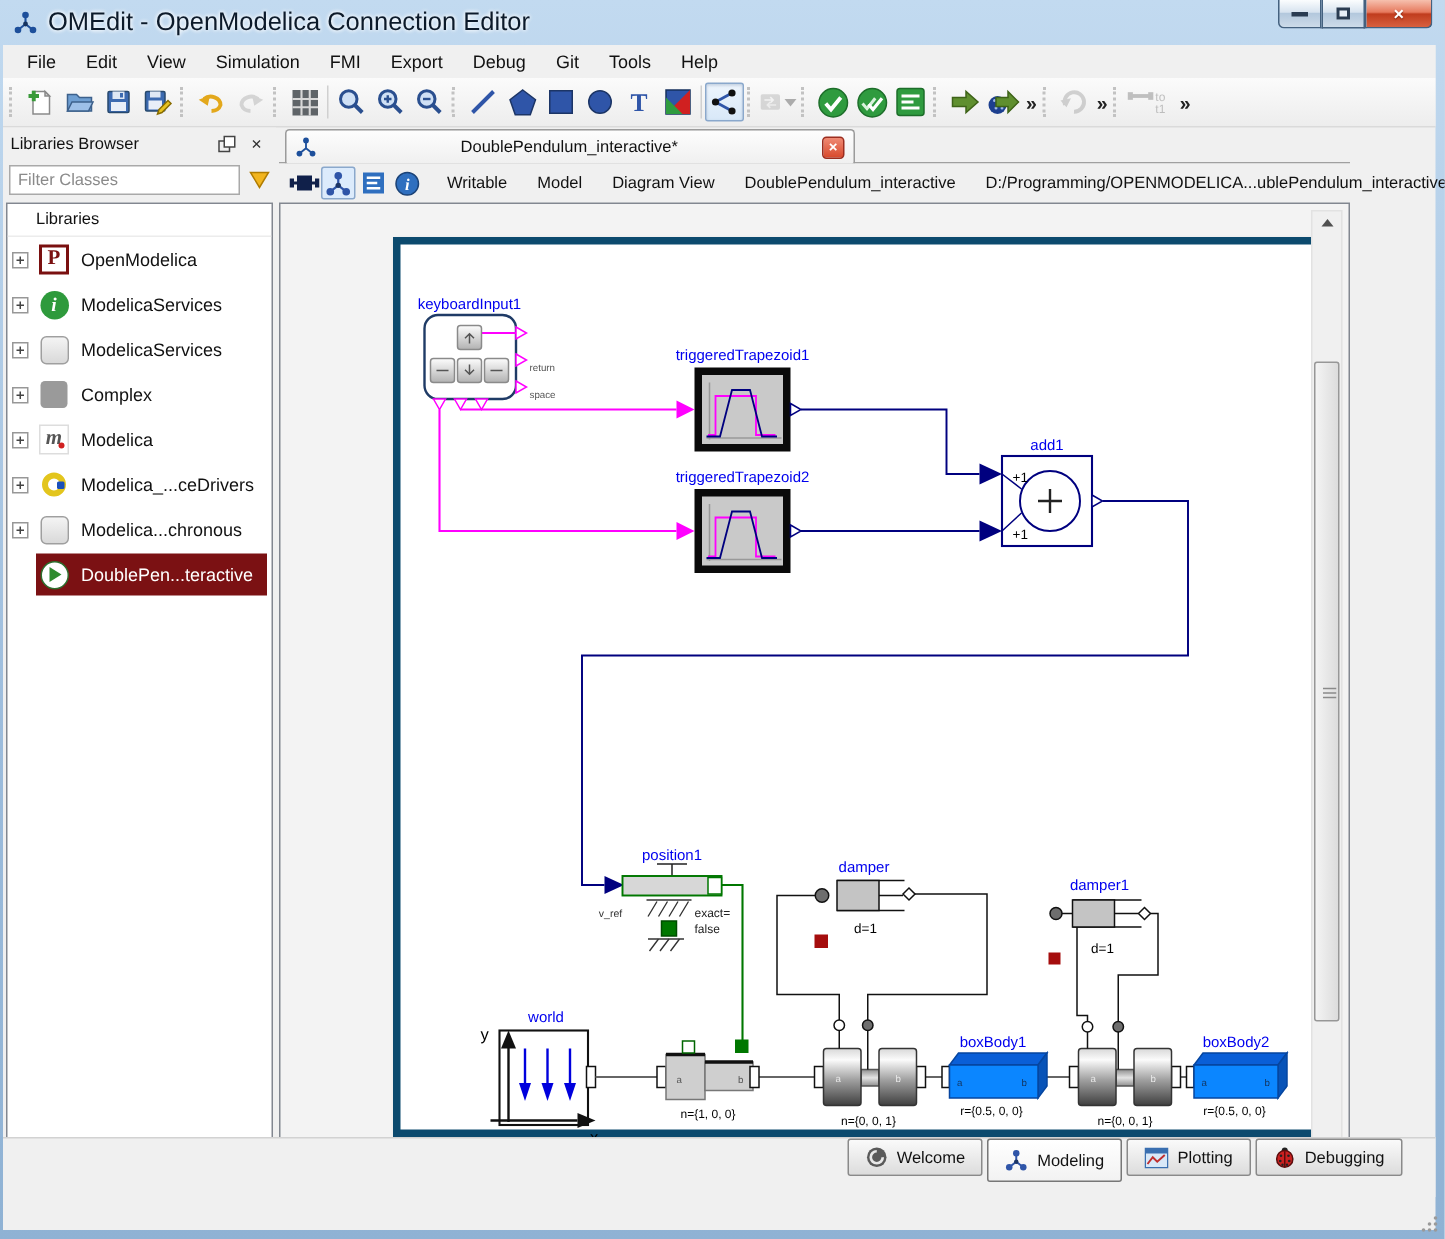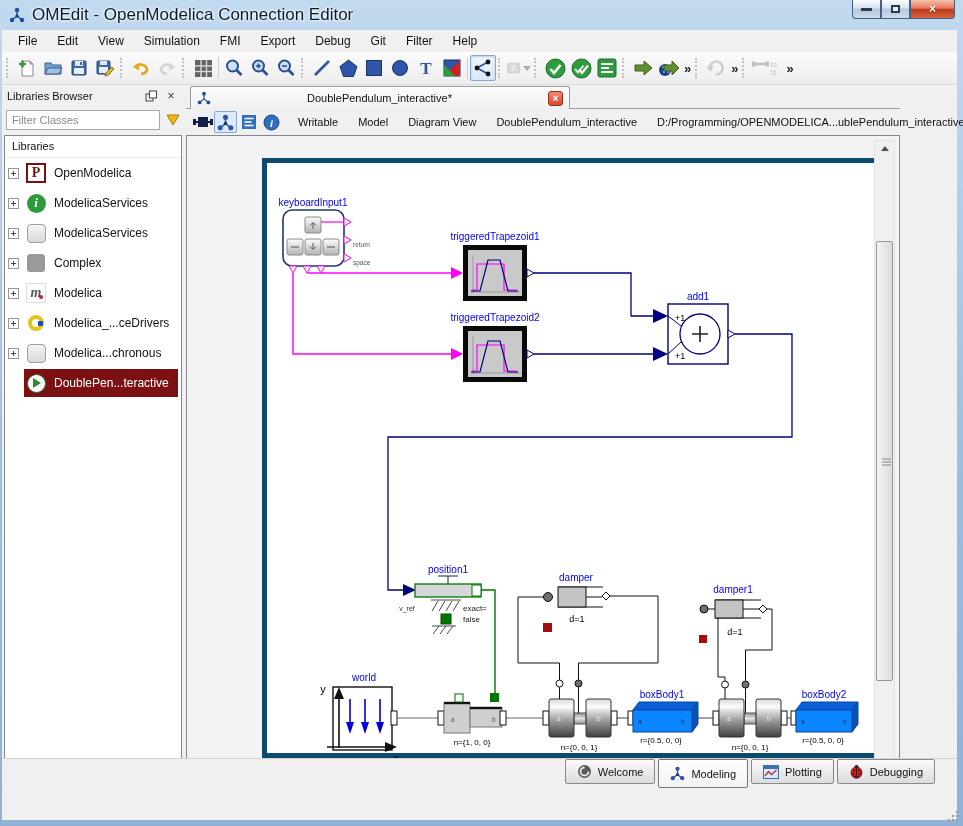--- a/index.html
+++ b/index.html
@@ -33,21 +33,21 @@
 
 .libpanel{position:absolute;left:2px;top:85px;width:182px;bottom:36px;background:#f0f0f0}
 .libheader{height:22px;display:flex;align-items:center;padding:0 5px;font-size:11px;gap:4px}
 .libheader .t{flex:1}
 .dockbtn{width:16px;height:15px;display:flex;align-items:center;justify-content:center;color:#333;font-size:12px}
 .filterrow{height:26px;display:flex;align-items:center;gap:5px;padding:0 4px}
 .filterrow input{flex:1;height:20px;border:1px solid #a9a9a9;padding:0 5px;font:11px "Liberation Sans",sans-serif;color:#333}
 .filterrow input::placeholder{color:#8a8a8a}
 .filterbtn{width:18px;height:18px;display:flex;align-items:center;justify-content:center}
 .libtree{position:absolute;left:2px;right:2px;top:50px;bottom:2px;background:#fff;border:1px solid #828790;overflow:hidden}
-.libcol{height:22px;padding:4px 7px;font-size:11px;border-bottom:1px solid #ececec}
+.libcol{height:22px;padding:4px 19px;font-size:11px;border-bottom:1px solid #ececec}
 .librow{height:30px;display:flex;align-items:center;padding-left:3px}
 .expander{width:11px;height:11px;border:1px solid #979797;background:#fff;flex:none;margin-right:5px;position:relative}
 .expander::before{content:"";position:absolute;left:2px;top:4px;width:5px;height:1px;background:#444}
 .expander::after{content:"";position:absolute;left:4px;top:2px;width:1px;height:5px;background:#444}
 .noexp{width:16px;flex:none}
 .rowbody{flex:1;height:28px;display:flex;align-items:center;gap:7px;padding-left:1px;margin-right:3px}
 .rowbody.selected{background:#7b1113;color:#fff}
 .libicon{width:22px;height:22px;display:flex;align-items:center;justify-content:center;flex:none}
 .ic-om{width:20px;height:20px;border:2px solid #7a1010;background:#fff;color:#7a1010;font-family:"Liberation Serif",serif;font-weight:bold;font-size:14px;display:flex;align-items:center;justify-content:center}
 .ic-round{width:19px;height:19px;border-radius:4px;border:1px solid #9f9f9f;background:linear-gradient(#f4f4f4,#d9d9d9)}
@@ -125,21 +125,21 @@
 
   <div class="menubar">
     <span class="menuitem">File</span>
     <span class="menuitem">Edit</span>
     <span class="menuitem">View</span>
     <span class="menuitem">Simulation</span>
     <span class="menuitem">FMI</span>
     <span class="menuitem">Export</span>
     <span class="menuitem">Debug</span>
     <span class="menuitem">Git</span>
-    <span class="menuitem">Filter</span>
+    <span class="menuitem">Tools</span>
     <span class="menuitem">Help</span>
   </div>
 
   <div class="toolbar">
     <span class="tbgrip"></span>
     <div class="tbtn">
         <svg width="20" height="20" viewBox="0 0 20 20">
           <path d="M5 3h8l3 3v12H5z" fill="#fff" stroke="#8a8a8a"></path>
           <path d="M13 3l3 3h-3z" fill="#d8d8d8" stroke="#8a8a8a"></path>
           <path d="M2 6h7M5.5 2.5v7" stroke="#3a9a3a" stroke-width="2.6"></path>

